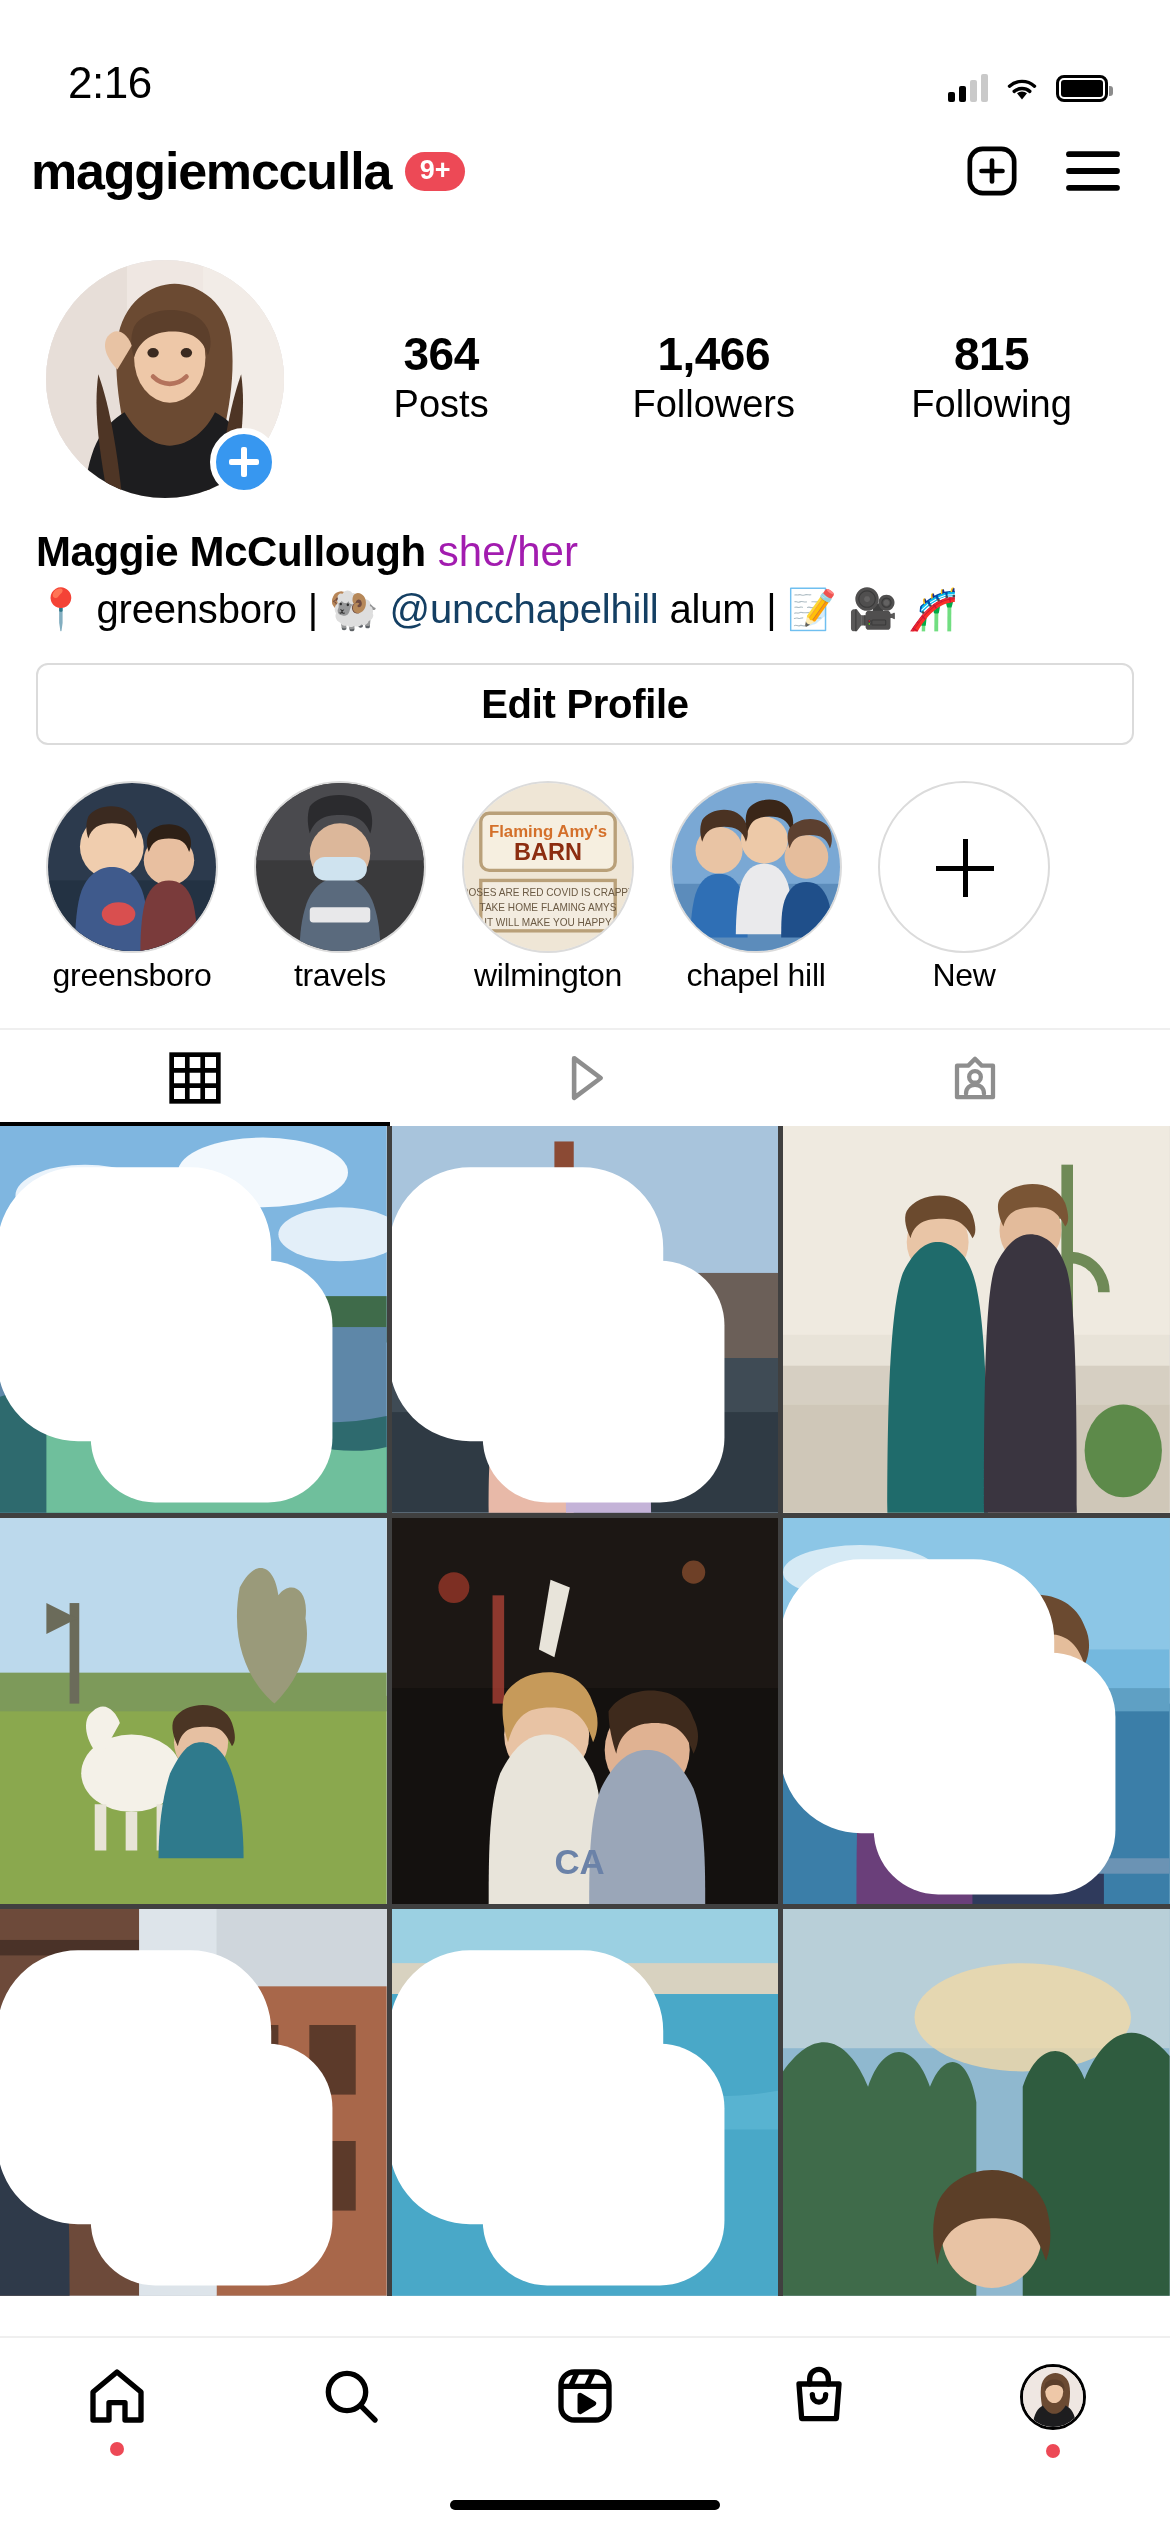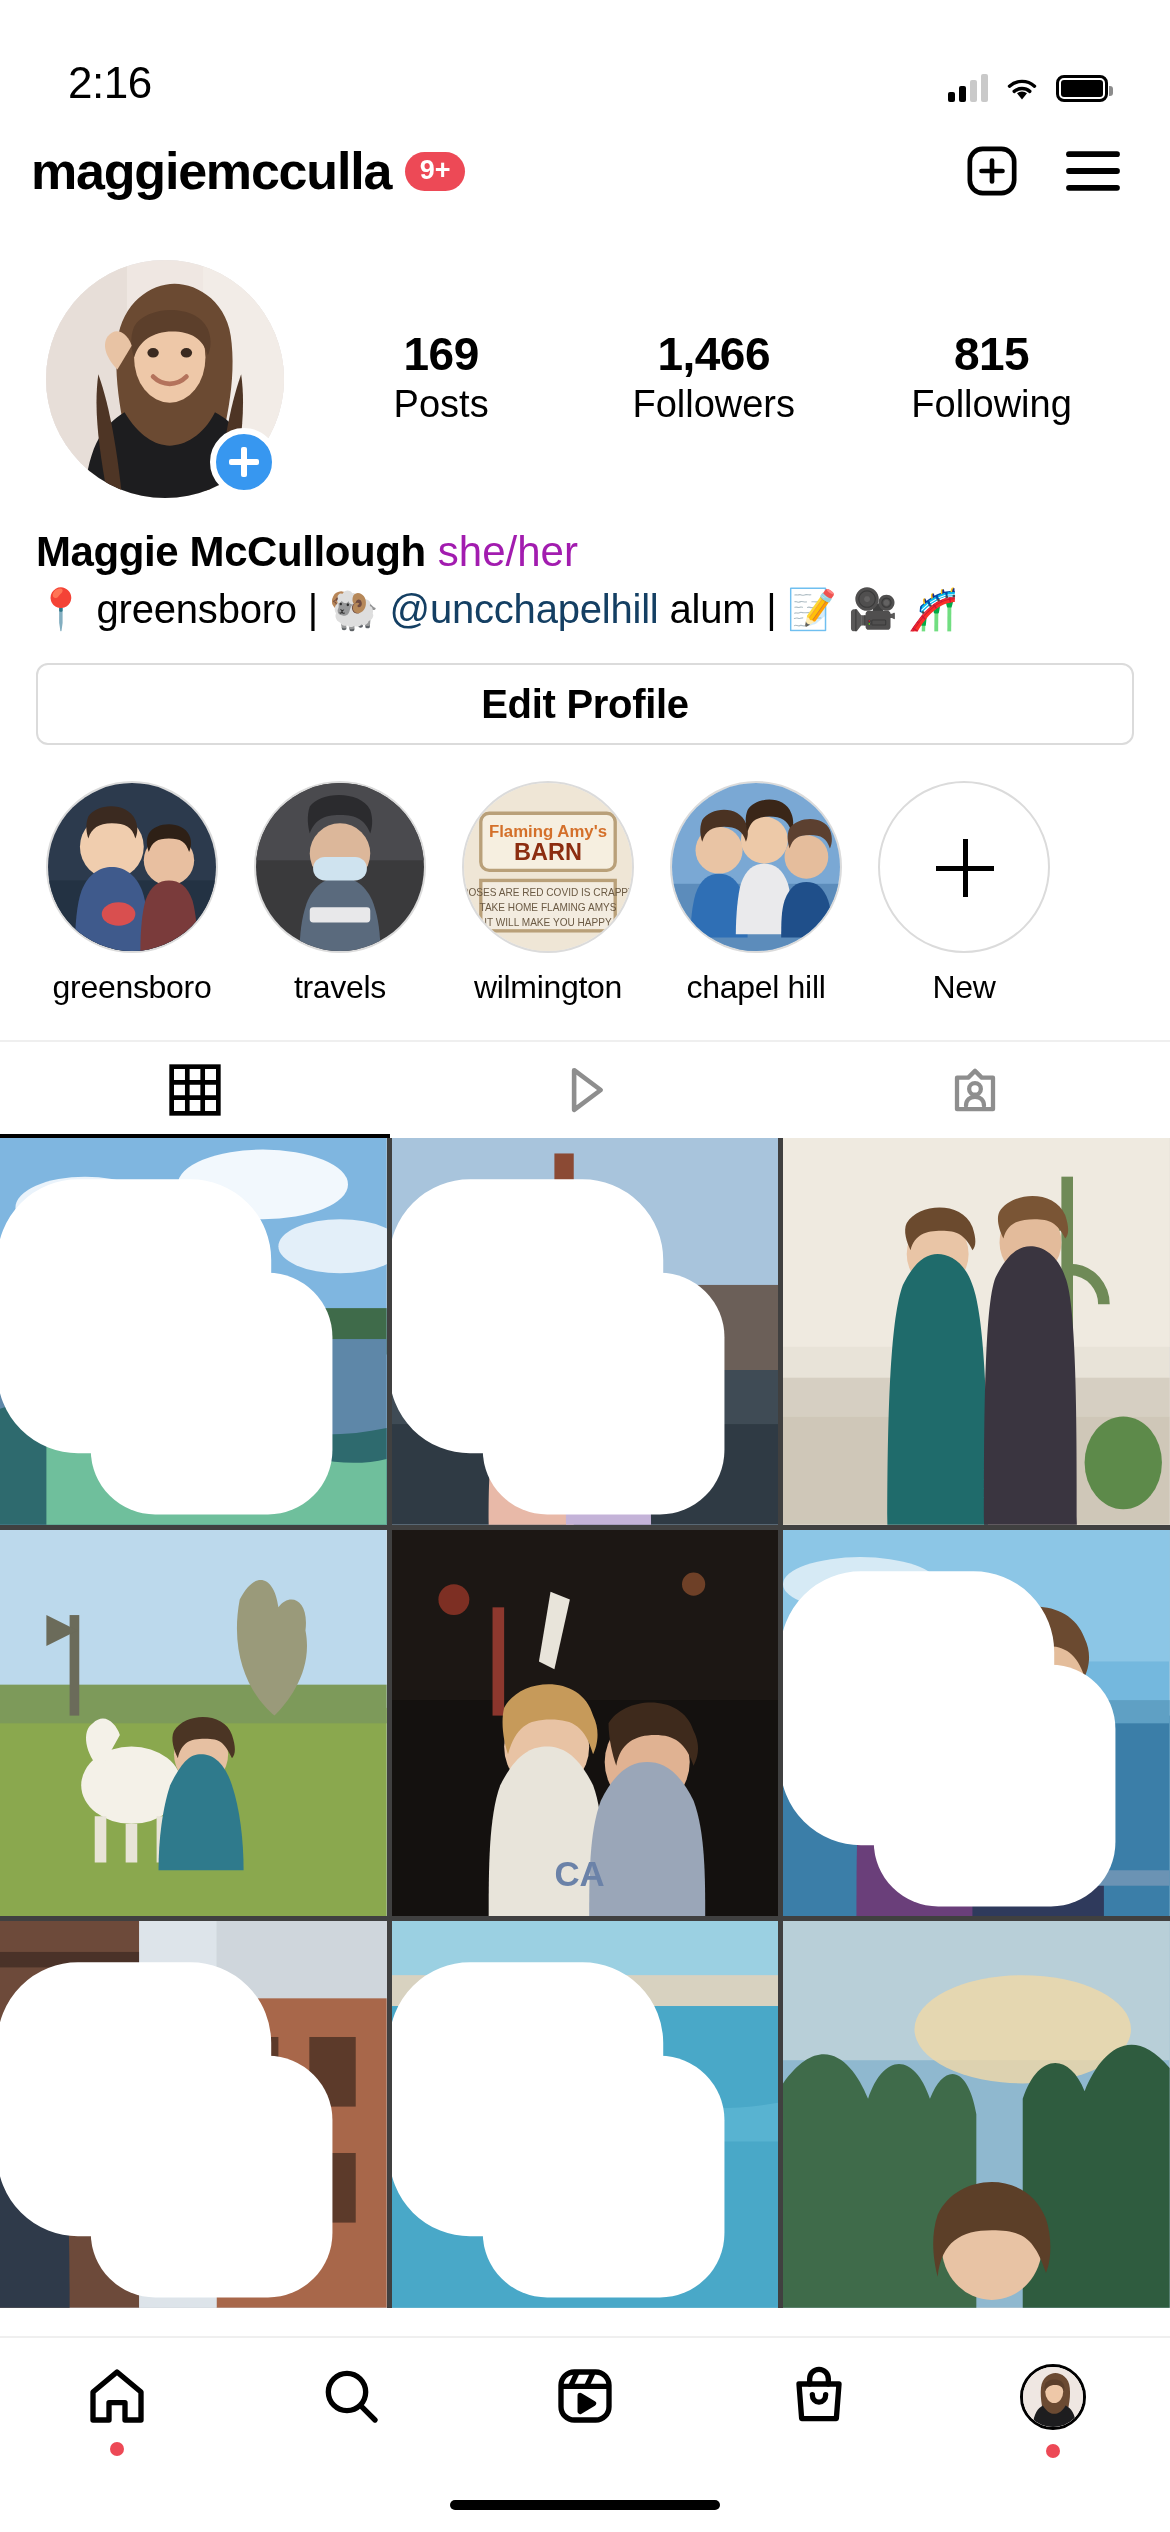--- a/index.html
+++ b/index.html
@@ -59,21 +59,21 @@
   .bio-link { color:#143f63; }
   .emoji { font-family:"DejaVu Sans", sans-serif; }
 
   
   .edit-btn { margin: 30px 36px 0 36px; height: 82px; border:2px solid #dbdbdb; border-radius:12px;
               display:flex; align-items:center; justify-content:center;
               font-size: 40px; font-weight:700; color:#000; background:#fff; letter-spacing:-0.3px;}
 
   
   .highlights { display:flex; gap: 0; padding: 36px 0 0 28px; overflow:hidden; }
-  .hl { width: 208px; flex:none; display:flex; flex-direction:column; align-items:center; gap: 16px; }
+  .hl { width: 208px; flex:none; display:flex; flex-direction:column; align-items:center; gap: 4px; }
   .hl-ring { width: 172px; height: 172px; border-radius:50%; border: 2px solid #dbdbdb; overflow:hidden;
              background:#efefef; position:relative; }
   .hl-ring svg { display:block; width:100%; height:100%; }
   .hl-new { display:flex; align-items:center; justify-content:center; }
   .hl-new::before, .hl-new::after { content:""; position:absolute; background:#000; }
   .hl-new::before { width:58px; height:5px; left:56px; top:83px;}
   .hl-new::after  { width:5px; height:58px; left:83px; top:56px;}
   .hl-lbl { font-size: 32px; color:#000; white-space:nowrap; letter-spacing:-0.3px;}
 
   
@@ -164,21 +164,21 @@
           <path d="M33 64c6 10 13 14 19 14s14-4 19-14c9 5 16 12 18 36H16c2-24 9-31 17-36z" fill="#1d1d1f"></path>
           <path d="M30 46c-4-4-7-10-4-14 4-5 9 0 10 4" fill="#e8c3a4"></path>
           <path d="M26 100c-4-22-6-38-4-52 5 14 8 33 10 52z" fill="#4e3525"></path>
           <path d="M78 100c4-22 6-38 4-52-5 14-8 33-10 52z" fill="#4e3525"></path>
         </svg>
       </div>
       <div class="plus-badge"></div>
     </div>
     <div class="stats">
       <div class="stat">
-        <div class="stat-num">169</div>
+        <div class="stat-num">364</div>
         <div class="stat-lbl">Posts</div>
       </div>
       <div class="stat">
         <div class="stat-num">1,466</div>
         <div class="stat-lbl">Followers</div>
       </div>
       <div class="stat">
         <div class="stat-num">815</div>
         <div class="stat-lbl">Following</div>
       </div>

